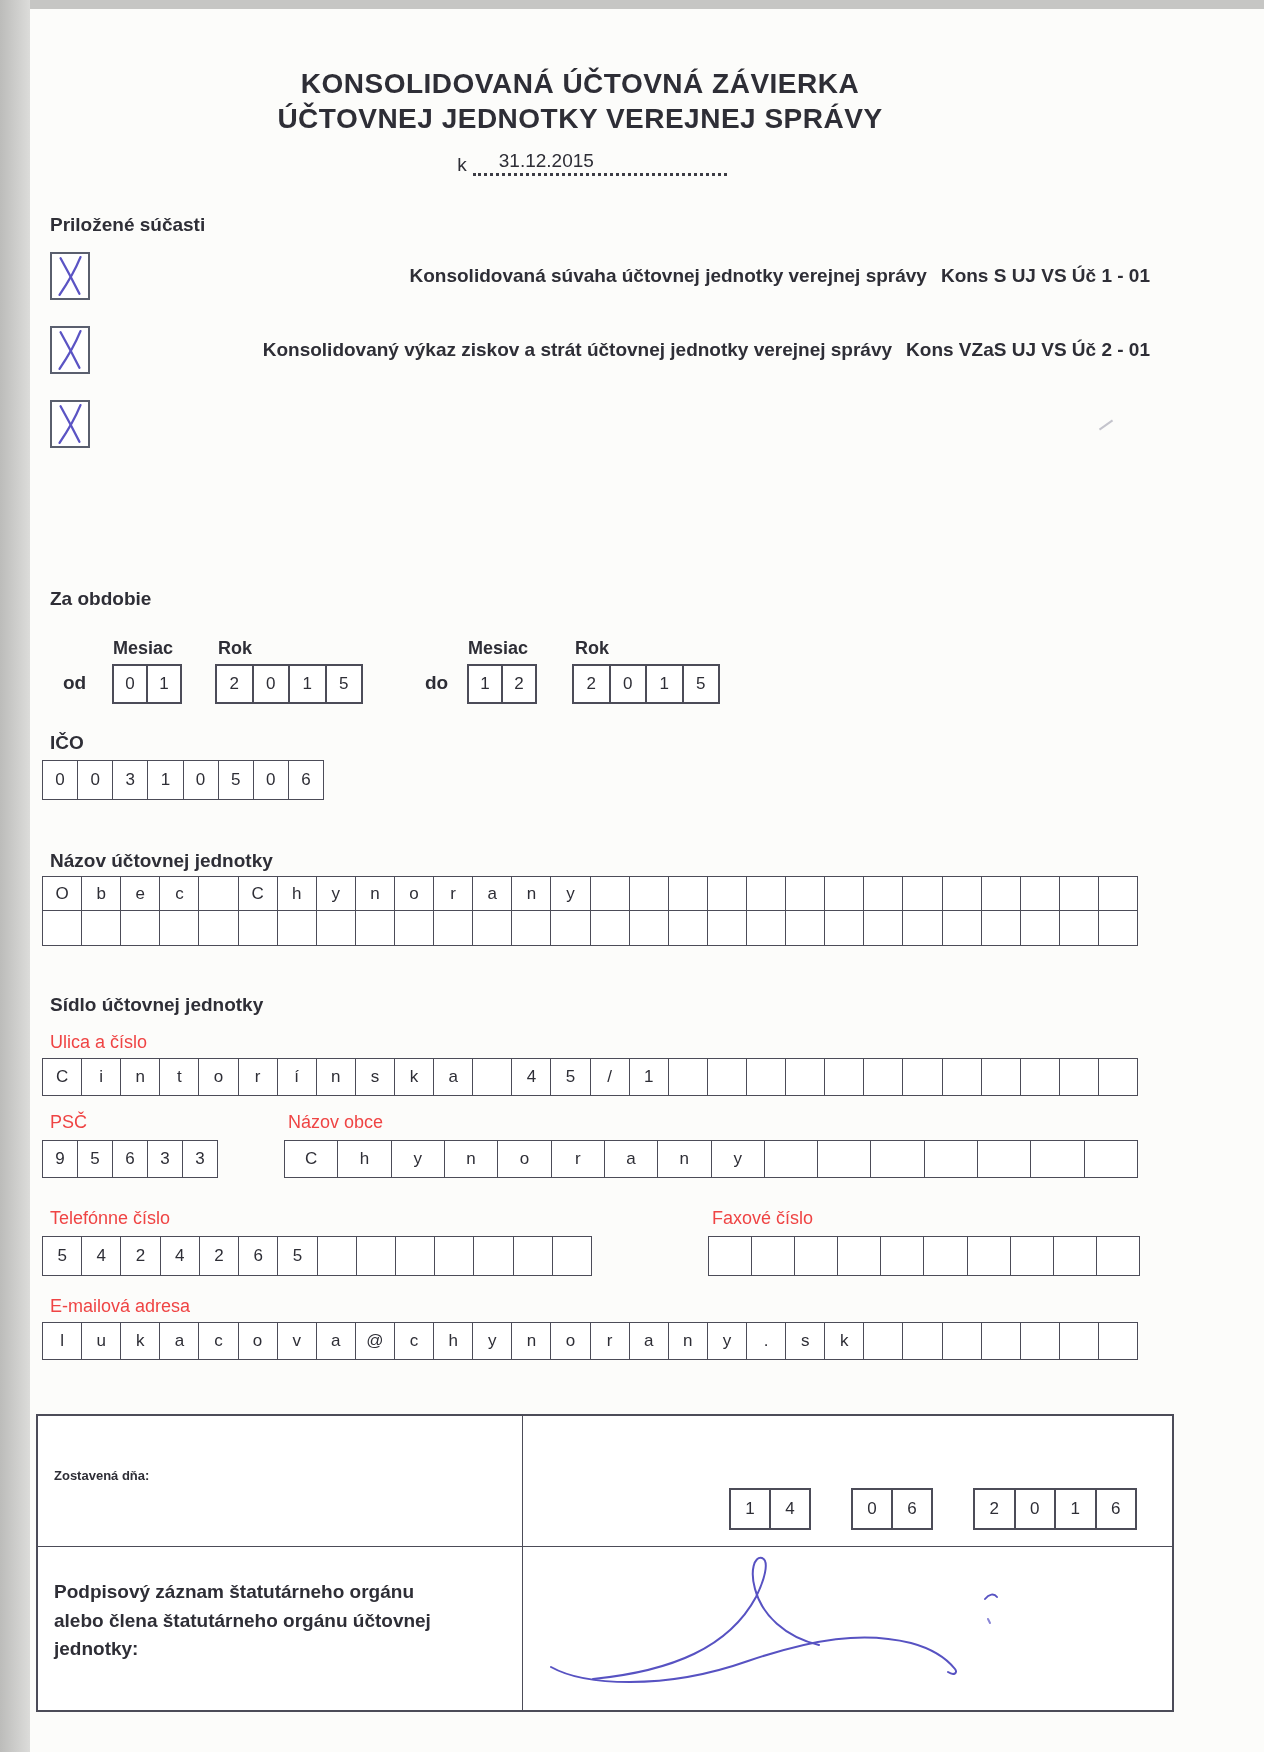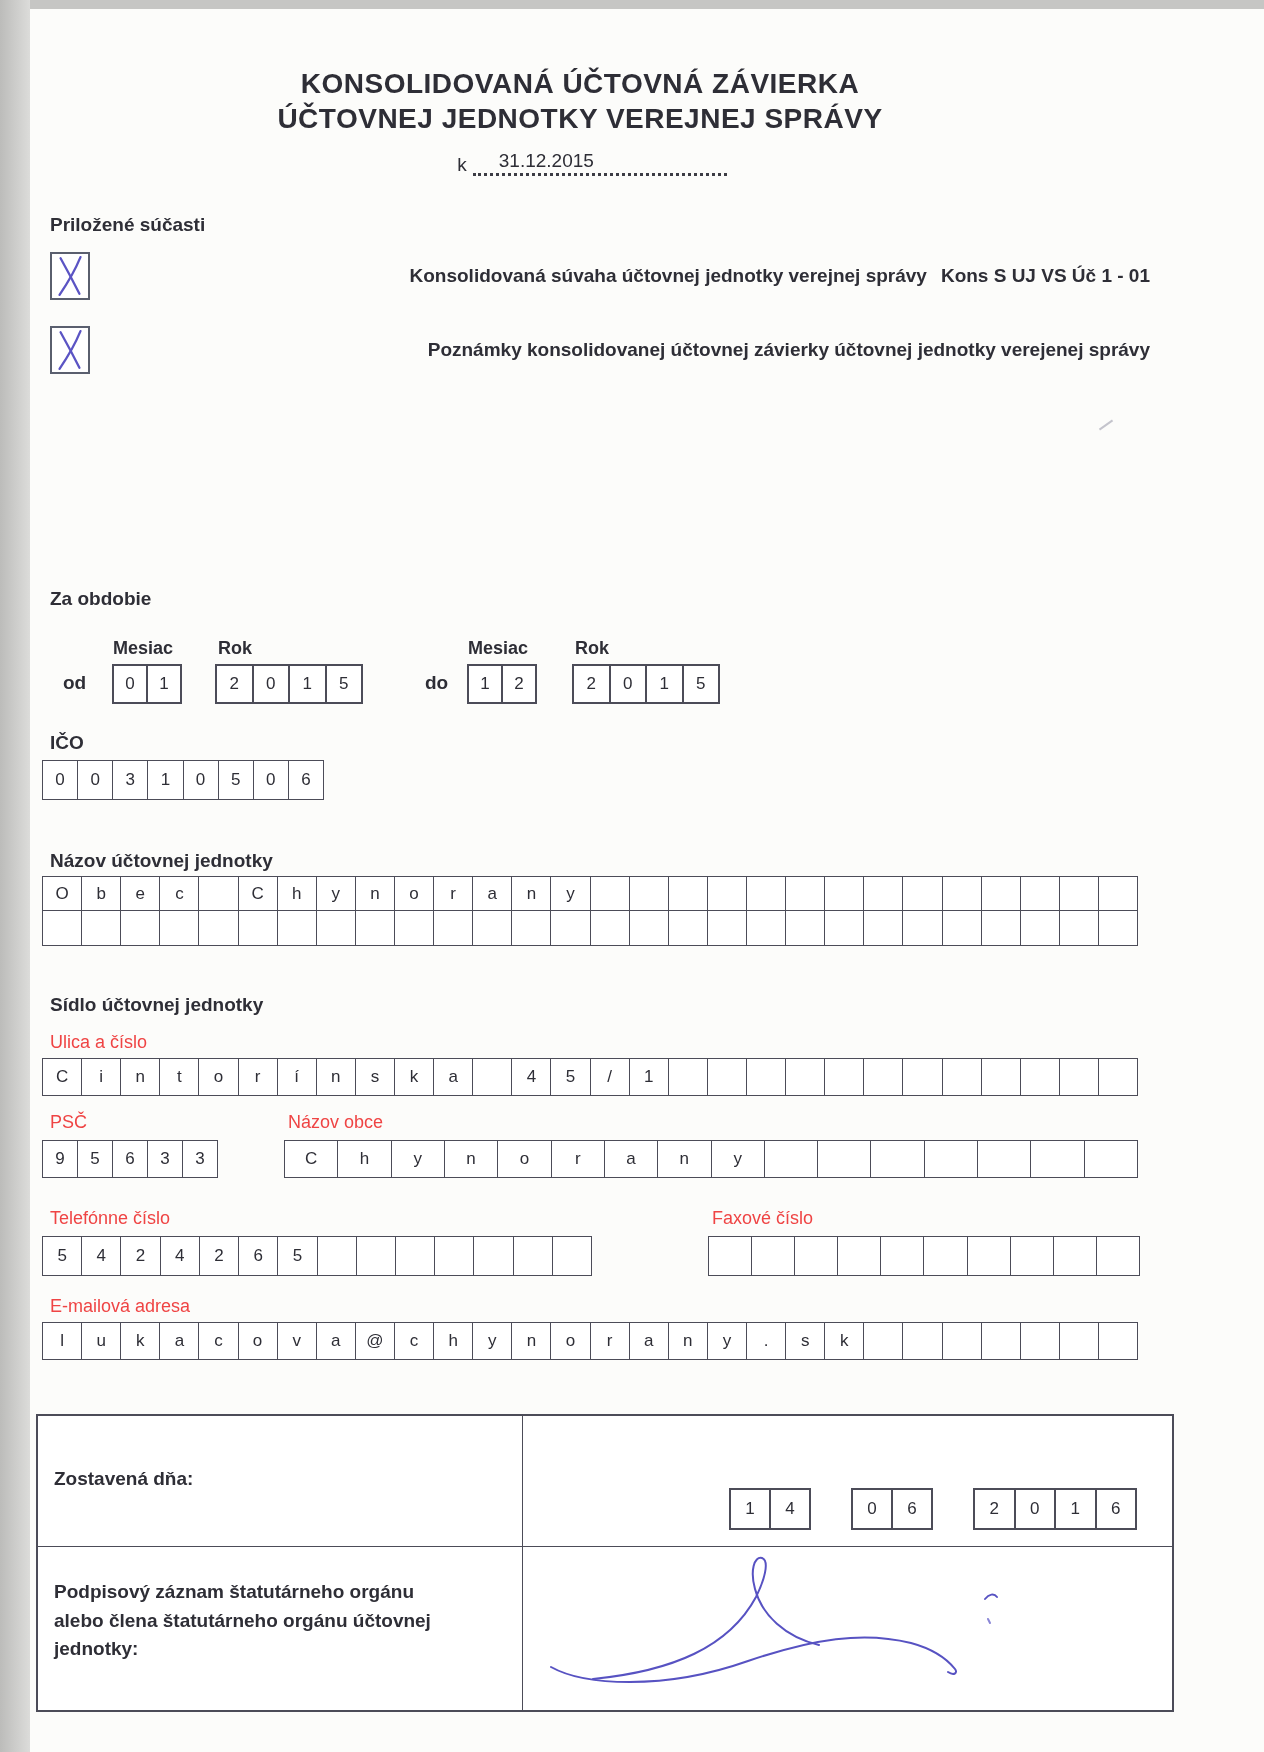--- a/index.html
+++ b/index.html
@@ -78,21 +78,21 @@
   #fax-grid{left:708px;top:1236px;width:432px;height:40px;}
 
   #email-label{position:absolute;left:50px;top:1296px;}
   #email-grid{left:42px;top:1322px;width:1096px;height:38px;}
 
   
   #footer-table{position:absolute;left:36px;top:1414px;width:1134px;height:294px;
                 border:2px solid #4c4c58;background:#fff;}
   .ft-vline{position:absolute;left:484px;top:0;bottom:0;width:1px;background:#4c4c58;}
   .ft-hline{position:absolute;top:130px;left:0;right:0;height:1px;background:#4c4c58;}
-  #zostavena-label{position:absolute;left:16px;top:52px;font-weight:bold;font-size:19px;}
+  #zostavena-label{position:absolute;left:16px;top:52px;font-weight:bold;font-size:13px;}
   #footer-dates{position:absolute;right:35px;top:72px;display:flex;gap:40px;}
   #footer-dates .grid{position:static;}
   .fd-day{width:82px;height:42px;}
   .fd-month{width:82px;height:42px;}
   .fd-year{width:164px;height:42px;}
   #podpis-label{position:absolute;left:16px;top:162px;width:400px;
                 font-weight:bold;font-size:19px;line-height:1.5;}
   #signature{position:absolute;left:495px;top:133px;width:500px;height:155px;}
 </style>
 </head>
@@ -120,30 +120,38 @@
         <svg viewBox="0 0 34 42">
           <path d="M8 4 Q17 20 26 38" stroke="#5b54c4" stroke-width="2.2" fill="none" stroke-linecap="round"></path>
           <path d="M27 3 Q20 20 7 39" stroke="#5b54c4" stroke-width="2.2" fill="none" stroke-linecap="round"></path>
         </svg>
       </span>
       <span class="att-text">
         <span>Konsolidovaná súvaha účtovnej jednotky verejnej správy</span><span class="att-code">Kons S UJ VS Úč 1 - 01</span>
       </span>
     </div>
 
-
     <div class="att-row">
       <span class="checkbox">
         <svg viewBox="0 0 34 42">
           <path d="M8 4 Q17 20 26 38" stroke="#5b54c4" stroke-width="2.2" fill="none" stroke-linecap="round"></path>
           <path d="M27 3 Q20 20 7 39" stroke="#5b54c4" stroke-width="2.2" fill="none" stroke-linecap="round"></path>
         </svg>
       </span>
       <span class="att-text">
-        <span>Poznámky konsolidovanej účtovnej závierky účtovnej jednotky verejenej správy</span>
+        <span>Konsolidovaný výkaz ziskov a strát účtovnej jednotky verejnej správy</span><span class="att-code">Kons VZaS UJ VS Úč 2 - 01</span>
+      </span>
+    </div>
+
+    <div class="att-row">
+      <span class="checkbox">
+        <svg viewBox="0 0 34 42">
+          <path d="M8 4 Q17 20 26 38" stroke="#5b54c4" stroke-width="2.2" fill="none" stroke-linecap="round"></path>
+          <path d="M27 3 Q20 20 7 39" stroke="#5b54c4" stroke-width="2.2" fill="none" stroke-linecap="round"></path>
+        </svg>
       </span>
     </div>
   </div>
 
   <div id="period-heading" class="section-label">Za obdobie</div>
   <div id="mesiac1-label">Mesiac</div>
   <div id="rok1-label">Rok</div>
   <div id="od-label">od</div>
   <div id="month1-grid" class="grid boxgrid">
       <div class="cell">0</div>

